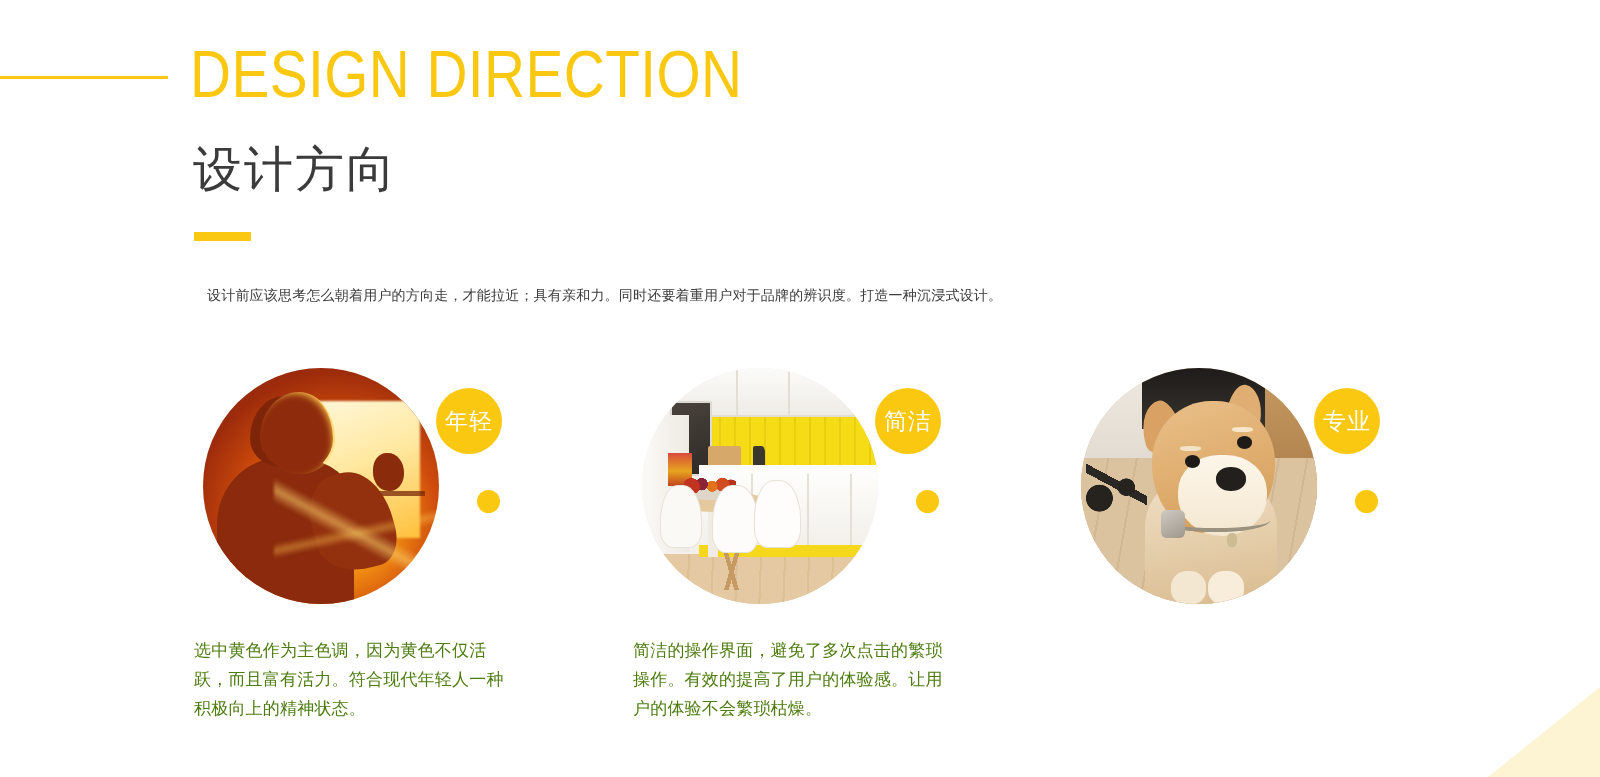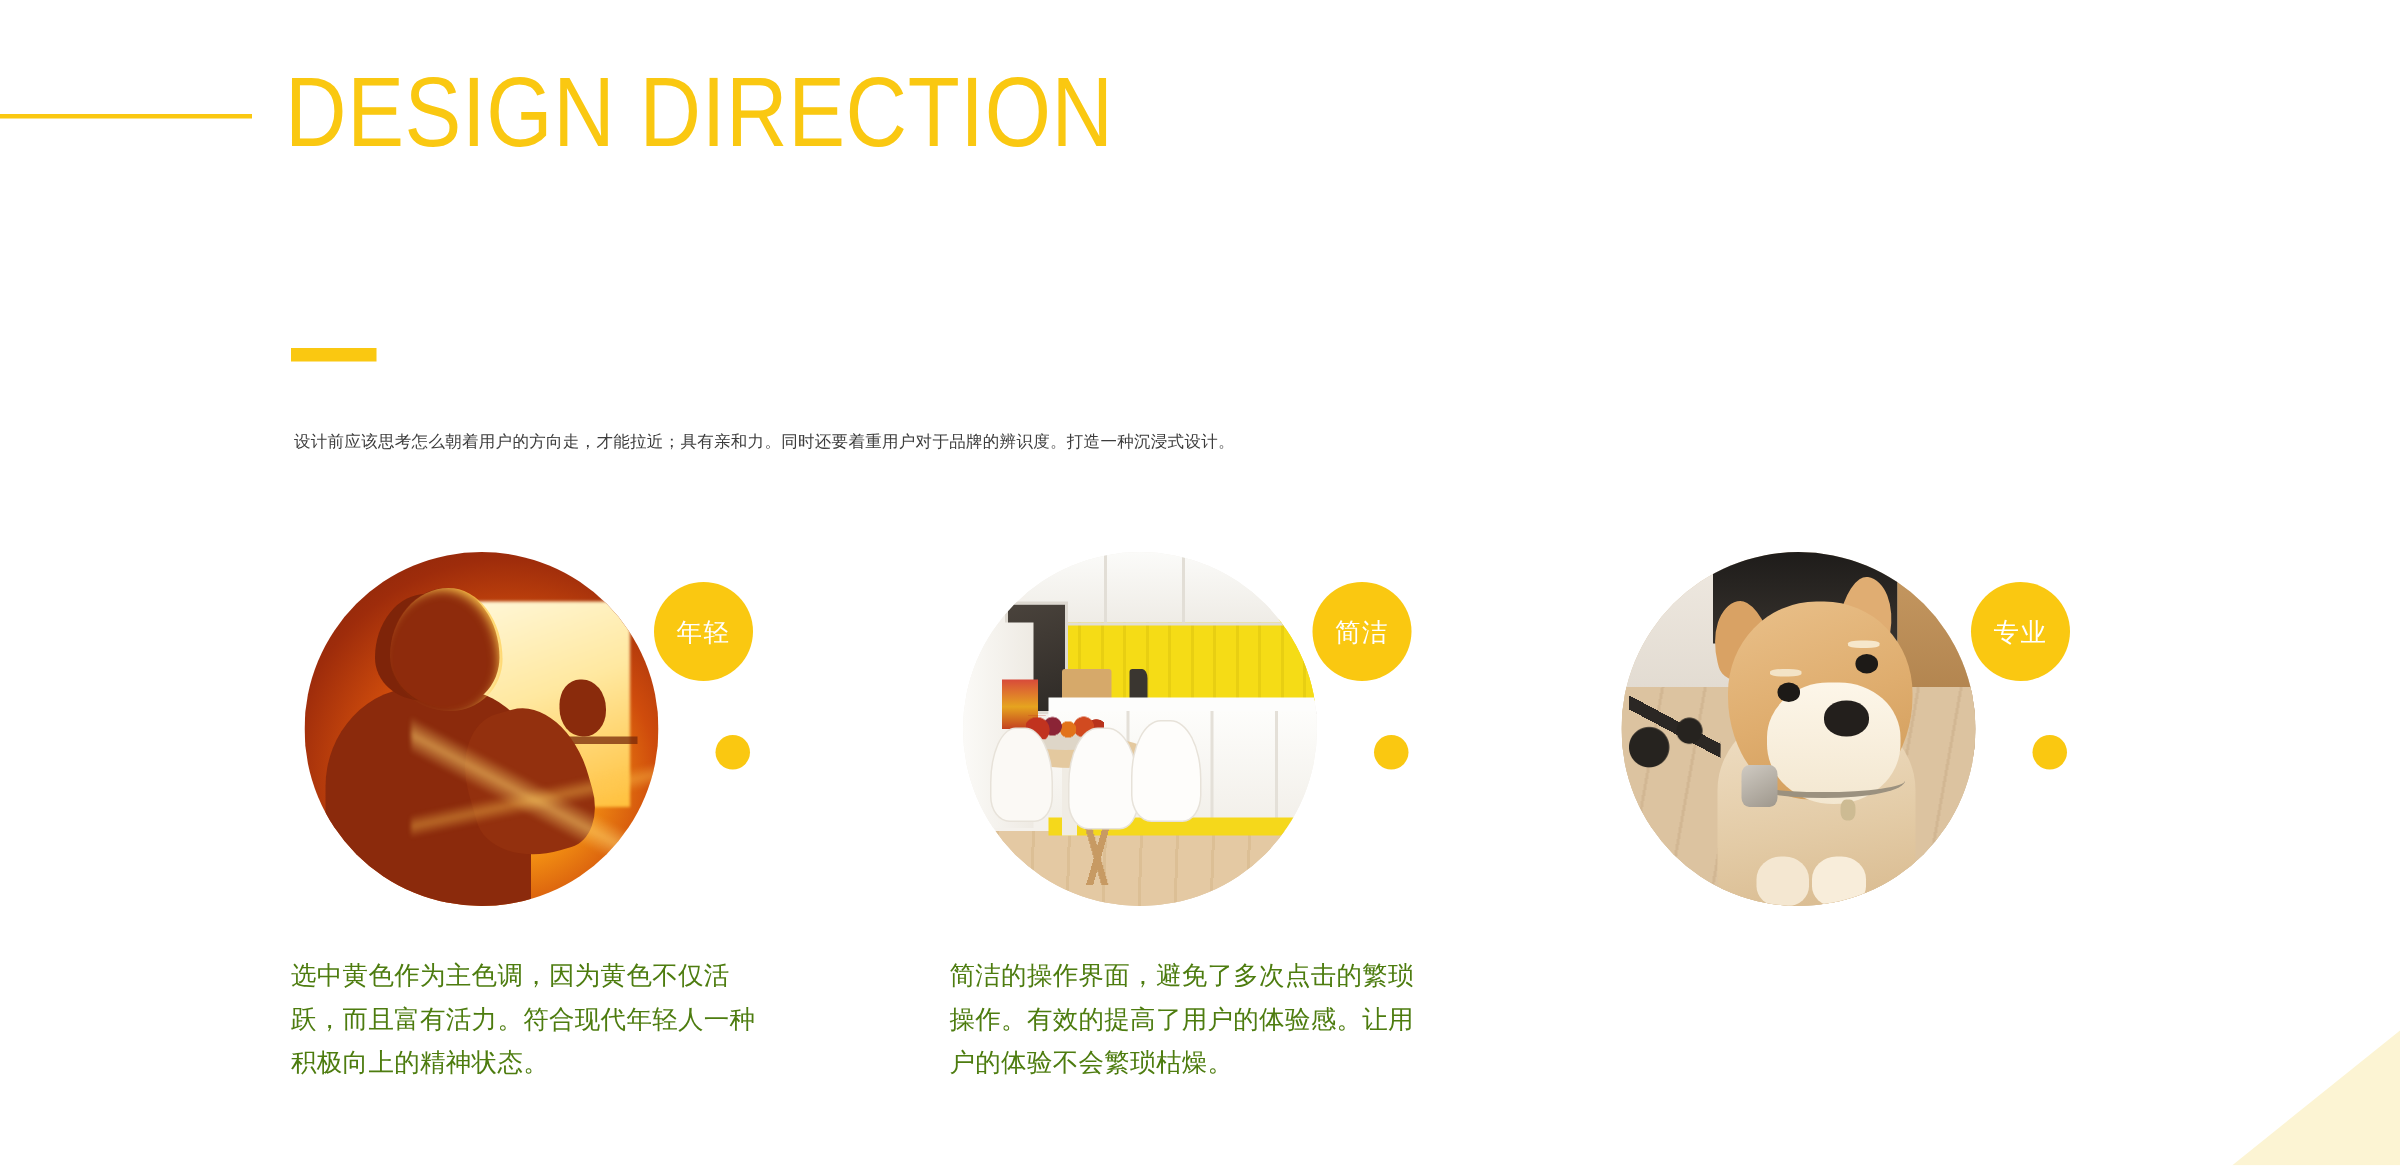--- a/index.html
+++ b/index.html
@@ -68,24 +68,24 @@
   .title-dash {
     position: absolute;
     left: 194px;
     top: 232px;
     width: 57px;
     height: 9px;
     background: #fac811;
   }
   .intro {
     position: absolute;
-    left: 196px;
+    left: 207px;
     top: 282px;
     width: 1250px;
-    font-size: 11px;
+    font-size: 14px;
     line-height: 26px;
     color: #3c3c3c;
     letter-spacing: 0.2px;
     white-space: nowrap;
   }
 
   
   .columns {
     position: absolute;
     left: 194px;
@@ -118,21 +118,21 @@
   }
   .badge {
     position: absolute;
     left: 242px;
     top: 30px;
     width: 66px;
     height: 66px;
     border-radius: 50%;
     background: #fac811;
     color: #ffffff;
-    font-size: 17px;
+    font-size: 23px;
     letter-spacing: 1px;
     display: flex;
     align-items: center;
     justify-content: center;
   }
   .dot {
     position: absolute;
     left: 283px;
     top: 132px;
     width: 23px;
@@ -494,20 +494,21 @@
 </style>
 </head>
 <body>
 
 <div class="slide">
 
   <div class="title-rule"></div>
 
   <div class="title-en">DESIGN DIRECTION</div>
 
+  <div class="title-cn">设计方向</div>
 
   <div class="title-dash"></div>
 
   <div class="intro">设计前应该思考怎么朝着用户的方向走，才能拉近；具有亲和力。同时还要着重用户对于品牌的辨识度。打造一种沉浸式设计。</div>
 
   <div class="columns">
 
     <div class="column">
       <div class="media">
         <div class="photo">

